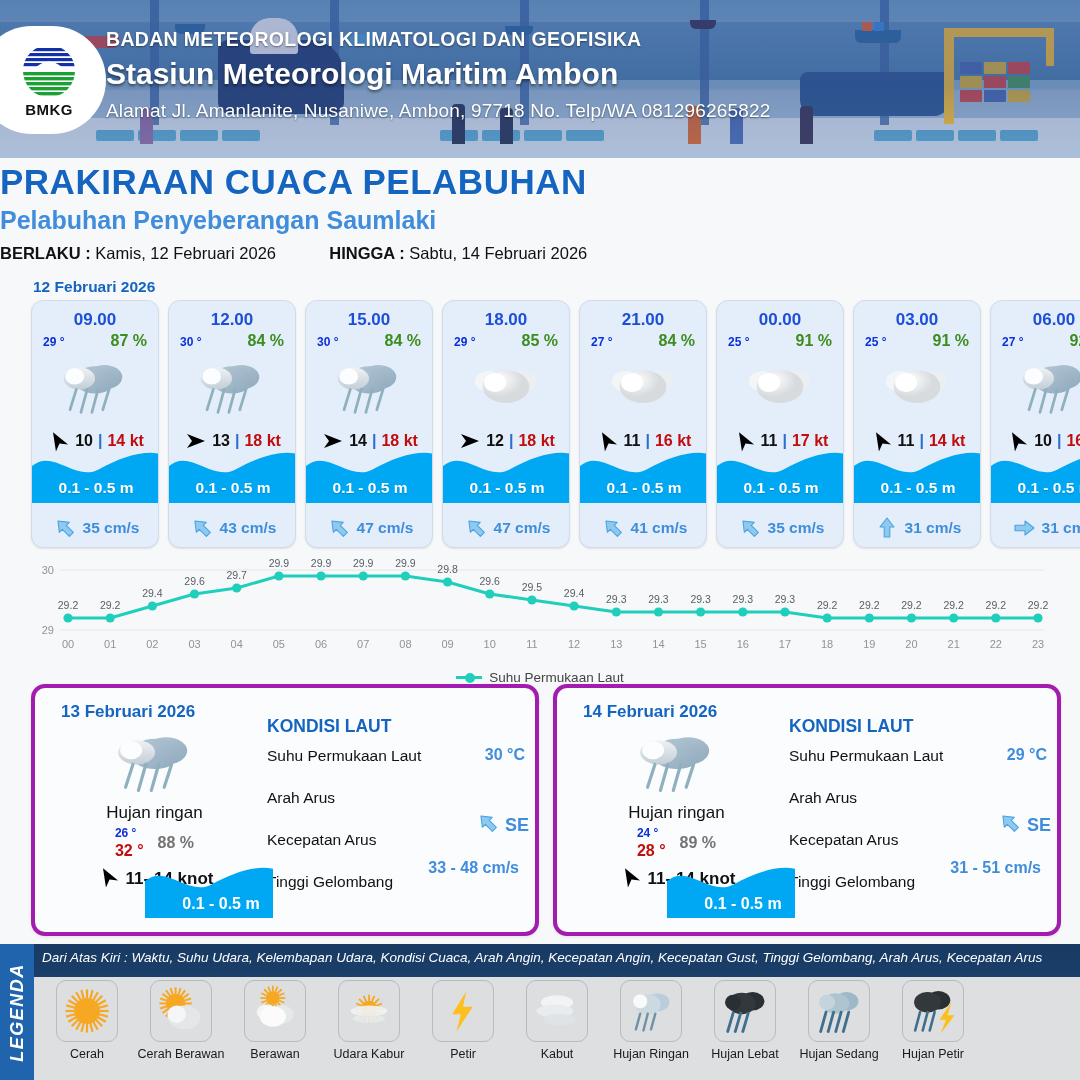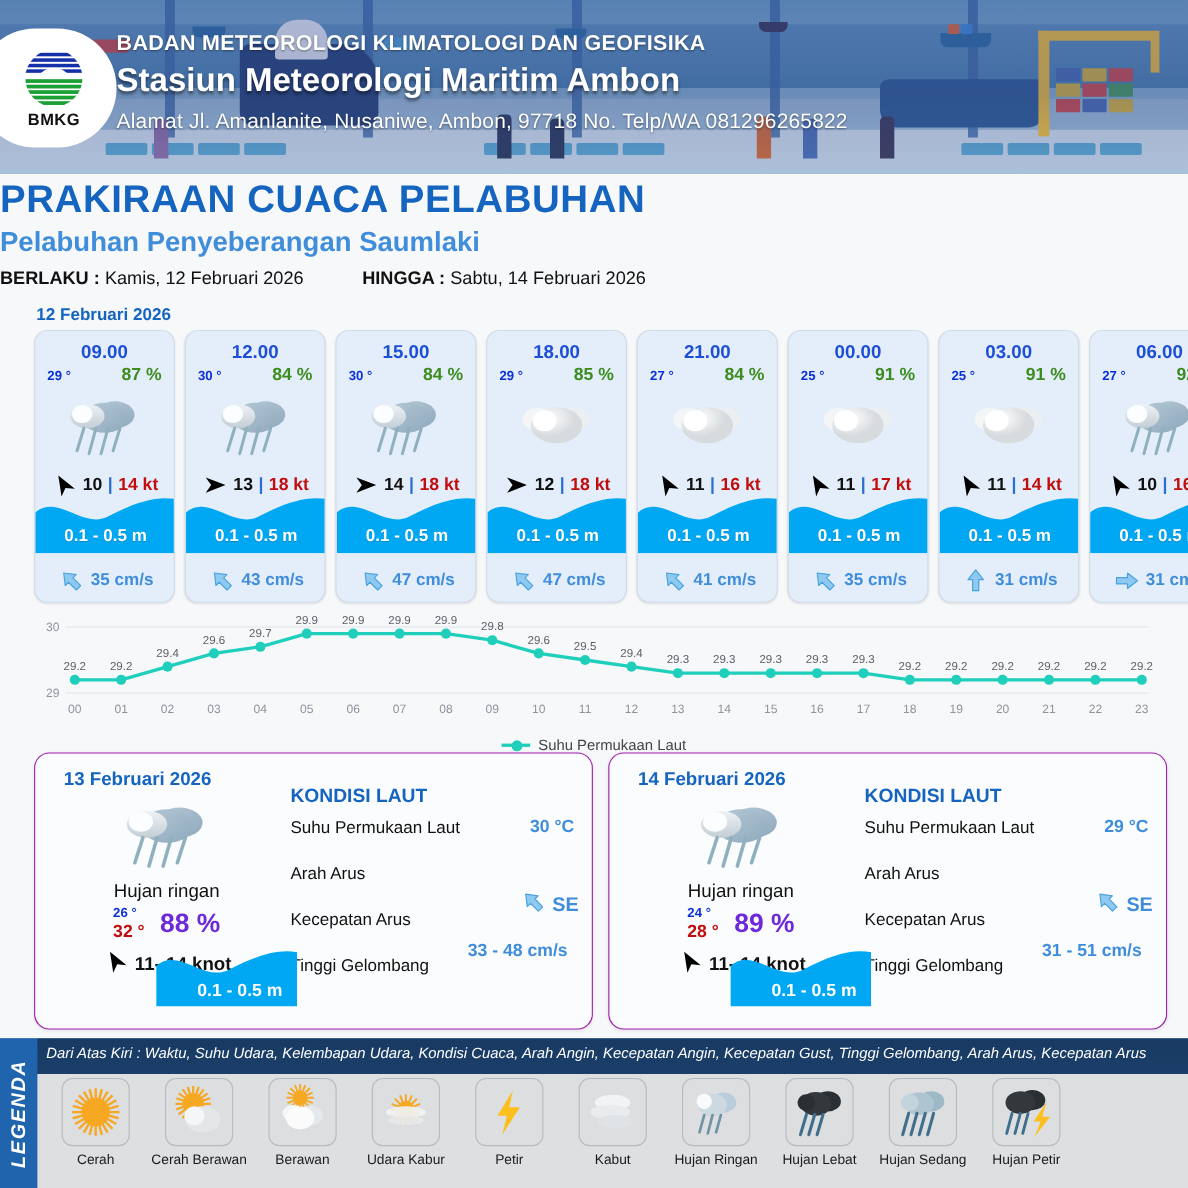--- a/index.html
+++ b/index.html
@@ -92,32 +92,32 @@
   .chart-legend { position:absolute; left:0; top:670px; width:1080px;
                   display:flex; align-items:center; justify-content:center; gap:7px; }
   .cl-line { width:26px; height:3px; background:#1fcfbb; position:relative; }
   .cl-dot { position:absolute; left:9px; top:-3.5px; width:10px; height:10px;
             background:#1fcfbb; border-radius:50%; }
   .cl-txt { font-size:13.5px; color:#444; }
 
   
   .panels { position:absolute; left:31px; top:684px; display:flex; gap:14px; }
   .panel { width:508px; height:252px; background:#fbfcfd;
-           border:1px solid #a21caf; border-radius:14px;
+           border:4px solid #a21caf; border-radius:14px;
            box-shadow:0 1px 3px rgba(0,0,0,.09); position:relative; }
   .p-date { position:absolute; left:26px; top:14px; font-size:17px;
             font-weight:bold; color:#1565c0; }
   .p-left { position:absolute; left:12px; top:38px; width:215px; text-align:center; }
   .p-icon { height:74px; display:flex; align-items:center; justify-content:center; }
   .p-cond { font-size:17px; color:#111; margin-top:3px; }
   .p-temps { display:flex; align-items:center; justify-content:center; gap:14px; margin-top:3px; }
   .p-tcol { text-align:left; }
   .p-tmin { font-size:12px; font-weight:bold; color:#0b2fd8; }
   .p-tmax { font-size:16px; font-weight:bold; color:#c10d0d; margin-top:2px; }
-  .p-hum { font-size:24px; font-weight:bold; color:#6d28d9; }
+  .p-hum { font-size:16px; font-weight:bold; color:#737373; }
   .p-wind { display:flex; align-items:center; justify-content:center; gap:6px; margin-top:6px; }
   .p-wtxt { font-size:17px; font-weight:bold; color:#111; }
   .p-gust { font-size:17px; font-weight:bold; color:#c10d0d; margin-top:3px; margin-left:26px; }
   .p-right { position:absolute; left:232px; top:28px; width:266px; }
   .p-kl { font-size:17.5px; font-weight:bold; color:#1565c0; margin-bottom:4px; }
   .p-item { position:relative; height:42px; }
   .p-iname { font-size:15.5px; color:#111; position:absolute; left:0; top:6px; }
   .p-ival { font-size:16px; font-weight:bold; color:#3f8ddb; position:absolute; right:8px; top:5px; }
   .p-cur { position:absolute; right:4px; top:28px; display:flex; align-items:center; gap:5px; }
   .p-curtxt { font-size:18px; font-weight:bold; color:#3f8ddb; }

